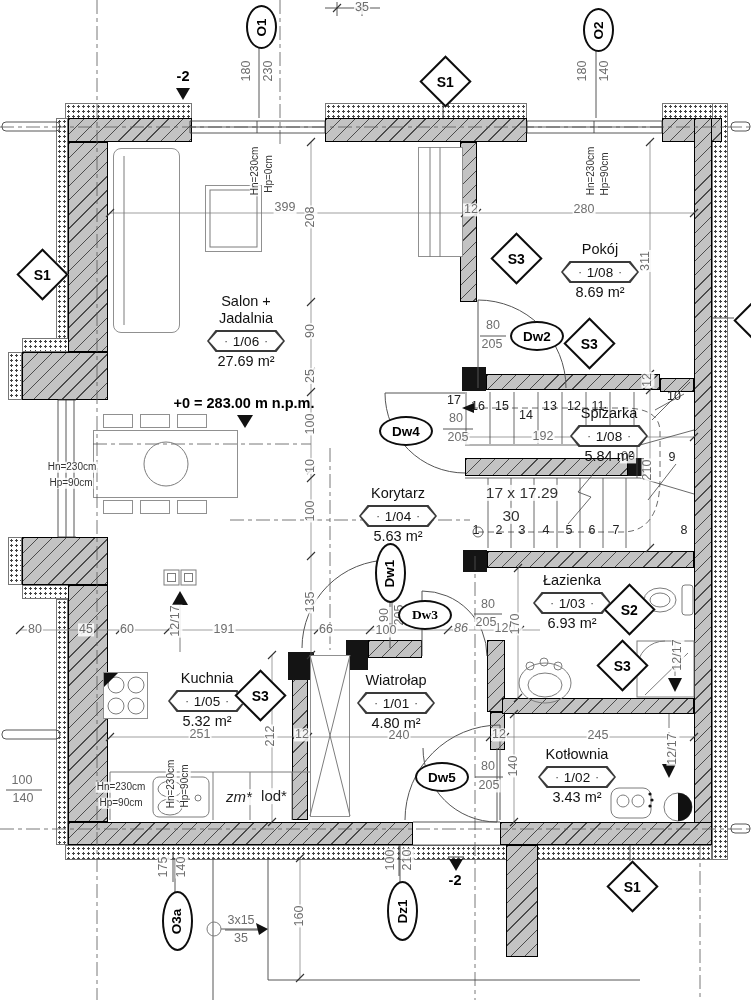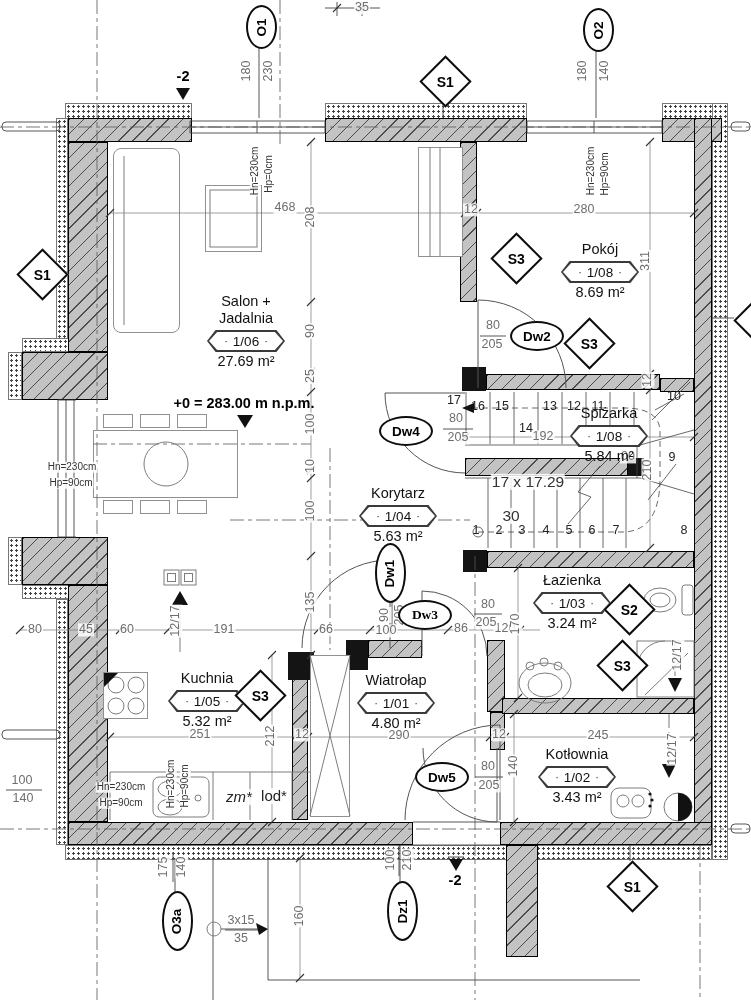--- a/index.html
+++ b/index.html
@@ -193,21 +193,21 @@
       <div class="lbl" style="left: 362px; top: 8px;">35</div>
       <div class="lbl lvl" style="left: 183px; top: 77px;">-2</div>
       <div class="lbl r" style="left: 247px; top: 71px;">180</div>
       <div class="lbl r" style="left: 269px; top: 71px;">230</div>
       <div class="lbl r" style="left: 583px; top: 71px;">180</div>
       <div class="lbl r" style="left: 605px; top: 71px;">140</div>
       <div class="lbl r sm" style="left: 255px; top: 171px;">Hn=230cm</div>
       <div class="lbl r sm" style="left: 269px; top: 174px;">Hp=0cm</div>
       <div class="lbl r sm" style="left: 591px; top: 171px;">Hn=230cm</div>
       <div class="lbl r sm" style="left: 605px; top: 174px;">Hp=90cm</div>
-      <div class="lbl" style="left: 285px; top: 208px;">468</div>
+      <div class="lbl" style="left: 285px; top: 208px;">399</div>
       <div class="lbl r" style="left: 311px; top: 217px;">208</div>
       <div class="lbl" style="left: 471px; top: 210px;">12</div>
       <div class="lbl" style="left: 584px; top: 210px;">280</div>
       <div class="lbl r" style="left: 646px; top: 261px;">311</div>
       <div class="lbl r" style="left: 311px; top: 331px;">90</div>
       <div class="lbl r" style="left: 311px; top: 376px;">25</div>
       <div class="lbl r" style="left: 311px; top: 424px;">100</div>
       <div class="lbl r" style="left: 311px; top: 466px;">10</div>
       <div class="lbl r" style="left: 311px; top: 511px;">100</div>
       <div class="lbl r" style="left: 311px; top: 602px;">135</div>
@@ -215,70 +215,70 @@
       <div class="lbl" style="left: 492px; top: 345px;">205</div>
       <div class="lbl r" style="left: 648px; top: 380px;">12</div>
       <div class="lbl st" style="left: 674px; top: 397px;">10</div>
       <div class="lbl st" style="left: 672px; top: 458px;">9</div>
       <div class="lbl st" style="left: 684px; top: 531px;">8</div>
       <div class="lbl" style="left: 456px; top: 419px;">80</div>
       <div class="lbl" style="left: 458px; top: 438px;">205</div>
       <div class="lbl" style="left: 543px; top: 437px;">192</div>
       <div class="lbl" style="left: 628px; top: 437px; margin-top: 20px;">00</div>
       <div class="lbl r" style="left: 648px; top: 470px;">210</div>
-      <div class="lbl big" style="left: 522px; top: 482px; margin-left: 6px;">17 x 17.29</div>
+      <div class="lbl big" style="left: 522px; top: 493px;">17 x 17.29</div>
       <div class="lbl big" style="left: 511px; top: 516px;">30</div>
       <div class="lbl lvl" style="left: 244px; top: 404px;">+0 = 283.00 m n.p.m.</div>
       <div class="lbl r" style="left: 385px; top: 615px;">90</div>
       <div class="lbl r" style="left: 400px; top: 615px;">205</div>
       <div class="lbl" style="left: 386px; top: 631px;">100</div>
       <div class="lbl" style="left: 35px; top: 630px;">80</div>
       <div class="lbl" style="left: 86px; top: 630px;">45</div>
       <div class="lbl" style="left: 127px; top: 630px;">60</div>
       <div class="lbl r" style="left: 176px; top: 621px;">12/17</div>
       <div class="lbl" style="left: 224px; top: 630px;">191</div>
       <div class="lbl" style="left: 326px; top: 630px;">66</div>
-      <div class="lbl" style="left: 461px; top: 629px;">86</div>
+      <div class="lbl" style="left: 461px; top: 629px; font-style: italic;">86</div>
       <div class="lbl" style="left: 505px; top: 629px;">120</div>
       <div class="lbl r" style="left: 516px; top: 624px;">170</div>
       <div class="lbl" style="left: 488px; top: 605px;">80</div>
       <div class="lbl" style="left: 486px; top: 623px;">205</div>
       <div class="lbl sm" style="left: 72px; top: 467px;">Hn=230cm</div>
       <div class="lbl sm" style="left: 71px; top: 483px;">Hp=90cm</div>
       <div class="lbl sm" style="left: 121px; top: 787px;">Hn=230cm</div>
       <div class="lbl sm" style="left: 121px; top: 803px;">Hp=90cm</div>
       <div class="lbl r sm" style="left: 171px; top: 784px;">Hn=230cm</div>
       <div class="lbl r sm" style="left: 185px; top: 786px;">Hp=90cm</div>
       <div class="lbl fix" style="left: 239px; top: 797px; font-style: italic;">zm*</div>
       <div class="lbl fix" style="left: 274px; top: 796px;">lod*</div>
       <div class="lbl" style="left: 200px; top: 735px;">251</div>
       <div class="lbl r" style="left: 271px; top: 736px;">212</div>
       <div class="lbl" style="left: 302px; top: 735px;">12</div>
-      <div class="lbl" style="left: 399px; top: 736px;">290</div>
+      <div class="lbl" style="left: 399px; top: 736px;">240</div>
       <div class="lbl" style="left: 499px; top: 735px;">12</div>
       <div class="lbl" style="left: 598px; top: 736px;">245</div>
       <div class="lbl r" style="left: 514px; top: 766px;">140</div>
       <div class="lbl" style="left: 488px; top: 767px;">80</div>
       <div class="lbl" style="left: 489px; top: 786px;">205</div>
       <div class="lbl r" style="left: 678px; top: 655px;">12/17</div>
       <div class="lbl r" style="left: 673px; top: 749px;">12/17</div>
       <div class="lbl" style="left: 22px; top: 781px;">100</div>
       <div class="lbl" style="left: 23px; top: 799px;">140</div>
       <div class="lbl r" style="left: 164px; top: 867px;">175</div>
       <div class="lbl r" style="left: 182px; top: 867px;">140</div>
       <div class="lbl r" style="left: 391px; top: 860px;">100</div>
       <div class="lbl r" style="left: 408px; top: 860px;">210</div>
       <div class="lbl lvl" style="left: 455px; top: 881px;">-2</div>
       <div class="lbl" style="left: 241px; top: 921px;">3x15</div>
       <div class="lbl" style="left: 241px; top: 939px;">35</div>
       <div class="lbl r" style="left: 300px; top: 916px;">160</div>
       <div class="lbl st" style="left: 454px; top: 401px;">17</div>
       <div class="lbl st" style="left: 478px; top: 407px;">16</div>
       <div class="lbl st" style="left: 502px; top: 407px;">15</div>
-      <div class="lbl st" style="left: 526px; top: 429px;">14</div>
+      <div class="lbl st" style="left: 526px; top: 416px;">14</div>
       <div class="lbl st" style="left: 550px; top: 407px;">13</div>
       <div class="lbl st" style="left: 574px; top: 407px;">12</div>
       <div class="lbl st" style="left: 598px; top: 407px;">11</div>
       <div class="lbl st" style="left: 476px; top: 531px;">1</div>
       <div class="lbl st" style="left: 499px; top: 531px;">2</div>
       <div class="lbl st" style="left: 522px; top: 531px;">3</div>
       <div class="lbl st" style="left: 546px; top: 531px;">4</div>
       <div class="lbl st" style="left: 569px; top: 531px;">5</div>
       <div class="lbl st" style="left: 592px; top: 531px;">6</div>
       <div class="lbl st" style="left: 616px; top: 531px;">7</div>
@@ -334,21 +334,21 @@
       <div class="room" style="left: 572px; top: 572px;">
         <div class="rname">Łazienka</div>
         <div class="hex">
           <div class="ho"></div>
           <div class="hi">
             <span class="dot">·</span>
             <span>1/03</span>
             <span class="dot">·</span>
           </div>
         </div>
-        <div class="rname">3.24 m²</div>
+        <div class="rname">6.93 m²</div>
       </div>
       <div class="room" style="left: 207px; top: 670px;">
         <div class="rname">Kuchnia</div>
         <div class="hex">
           <div class="ho"></div>
           <div class="hi">
             <span class="dot">·</span>
             <span>1/05</span>
             <span class="dot">·</span>
           </div>

